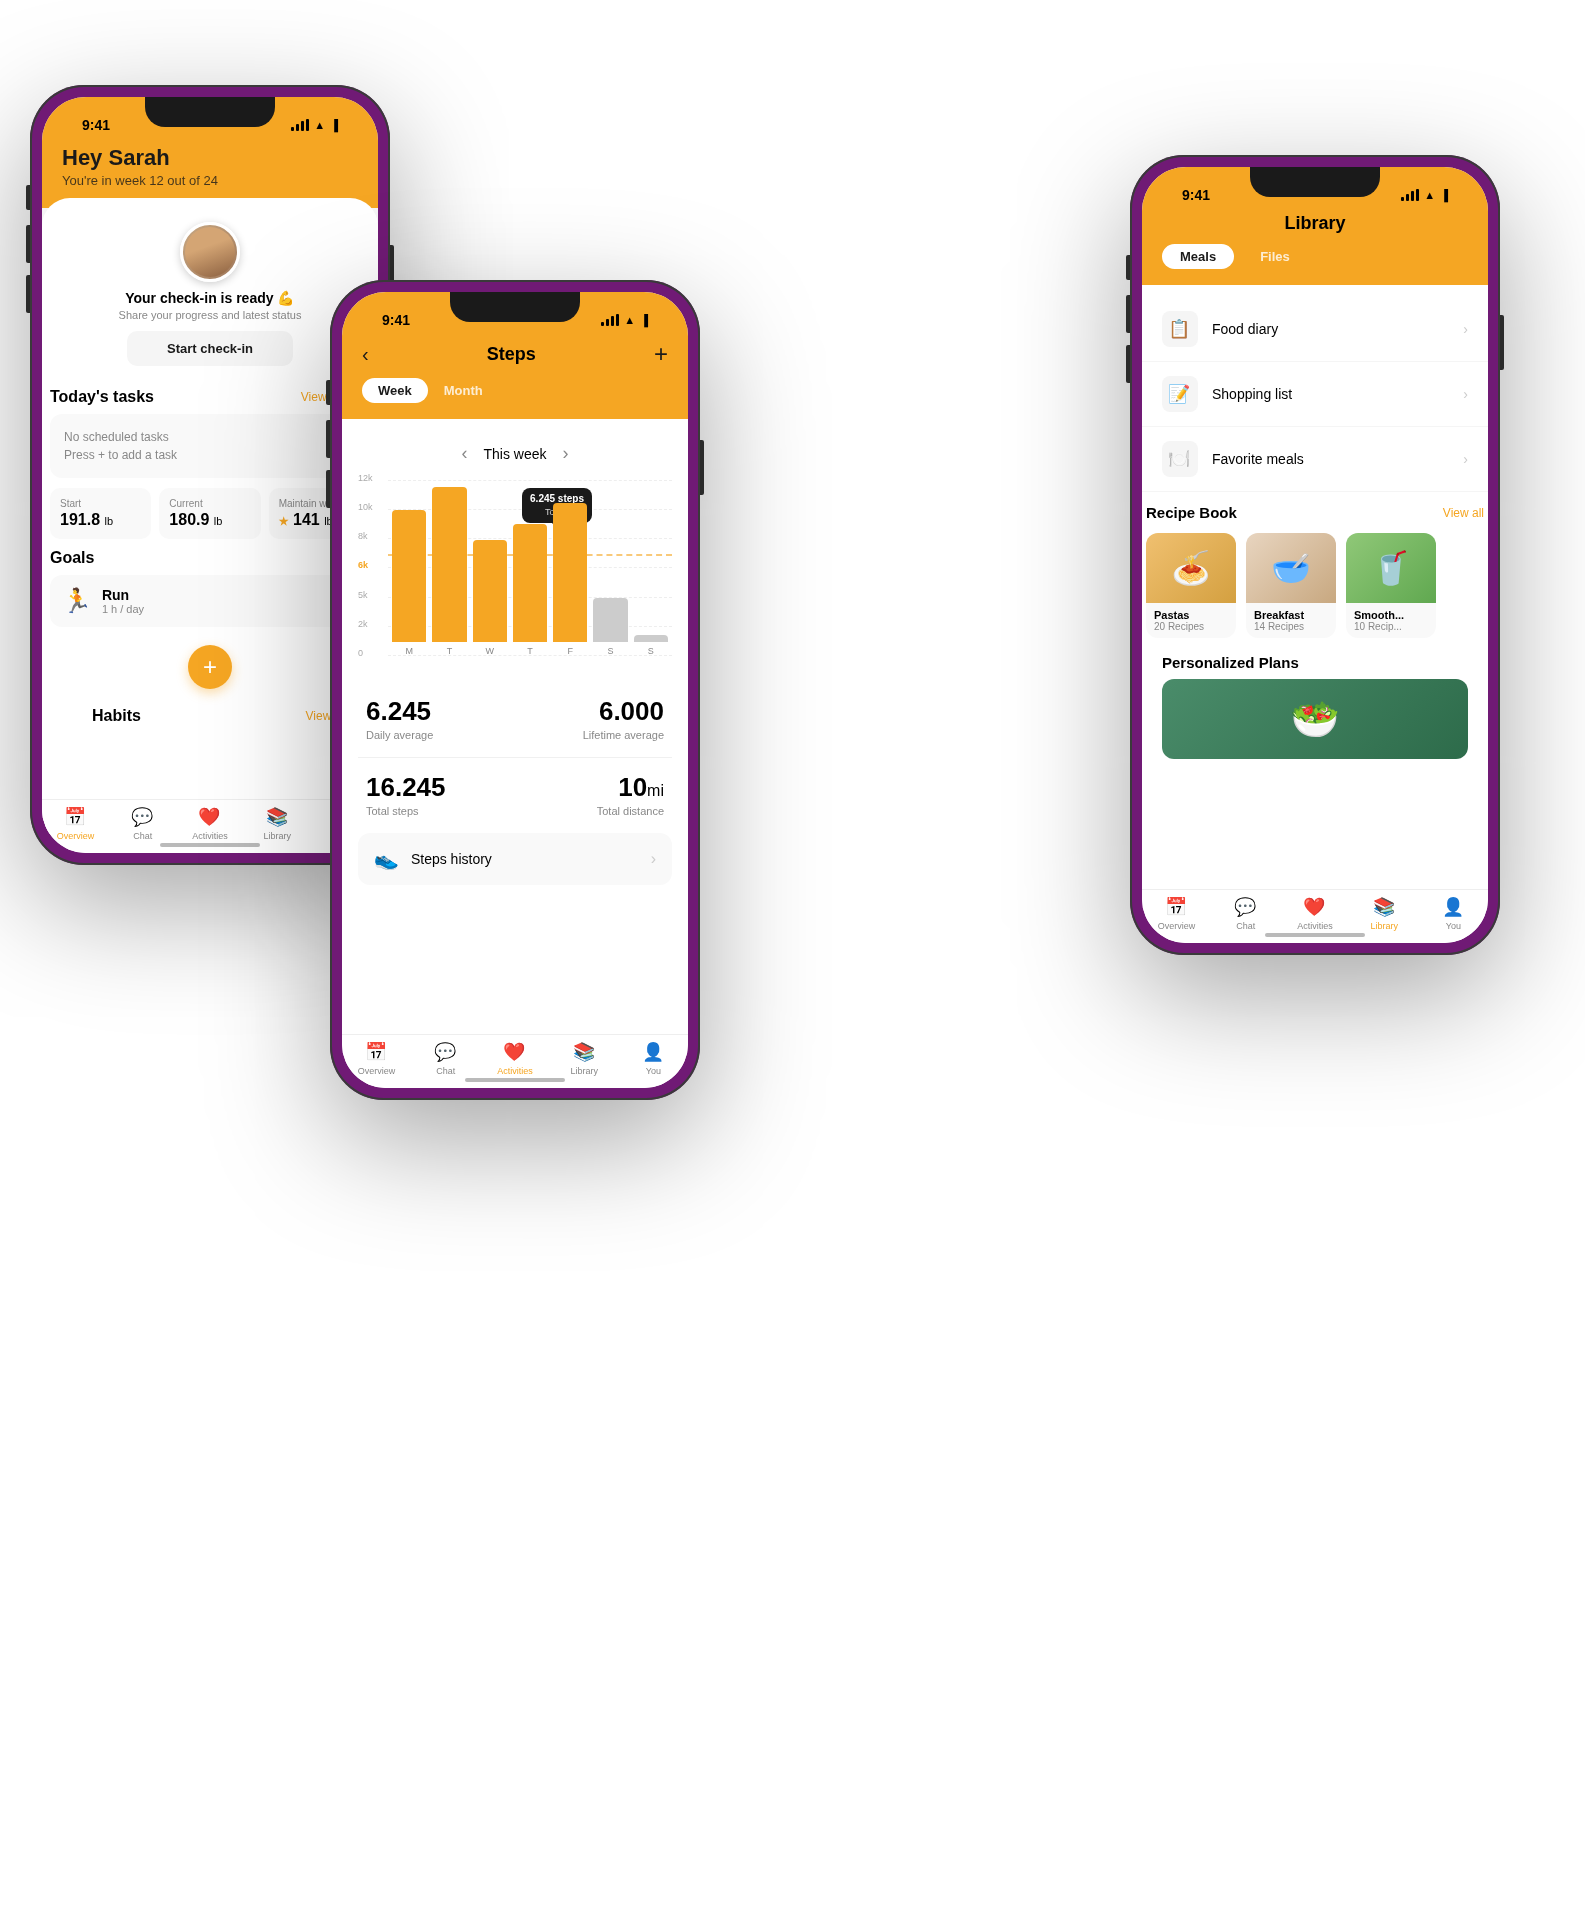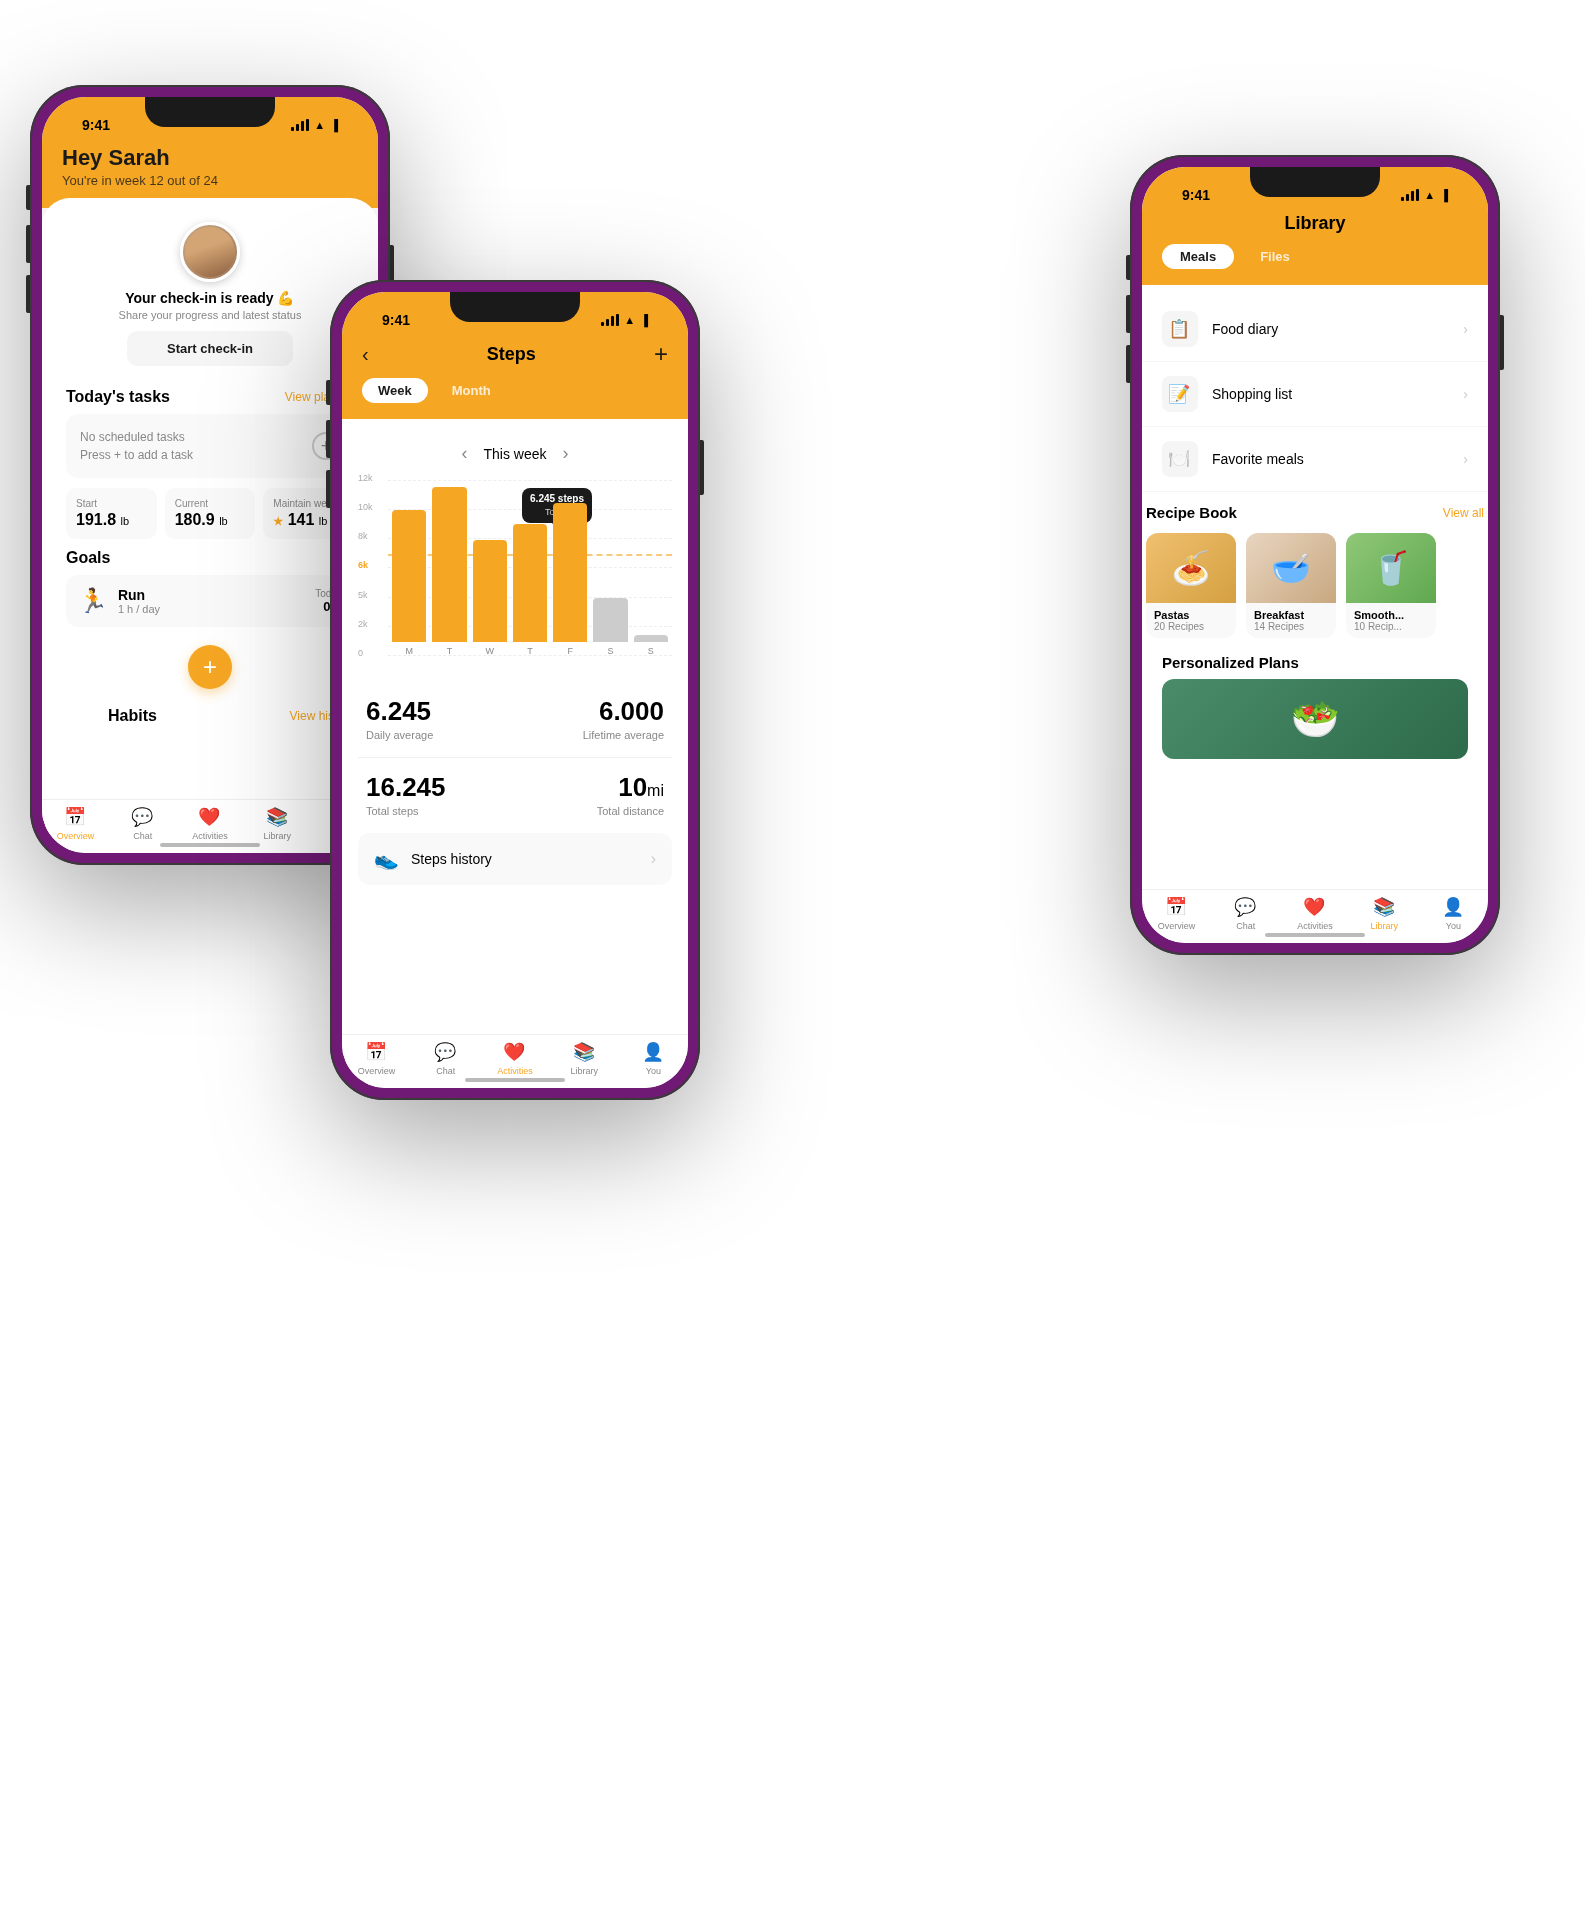--- a/index.html
+++ b/index.html
@@ -65,21 +65,21 @@
       background: #F5A623;
       padding: 8px 20px 20px;
     }
     .overview-greeting { font-size: 22px; font-weight: 700; color: #1a1a1a; margin-top: 8px; }
     .overview-subtext { font-size: 13px; color: #1a1a1a; opacity: 0.8; margin-top: 2px; }
 
     .overview-content {
       background: #fff;
       border-radius: 28px 28px 0 0;
       margin-top: -10px;
-      padding: 16px 24px;
+      padding: 16px 8px;
       height: calc(100% - 120px);
       overflow: hidden;
     }
 
     .avatar-section {
       display: flex;
       flex-direction: column;
       align-items: center;
       padding: 8px 0 12px;
     }
@@ -234,21 +234,20 @@
       justify-content: space-between;
       align-items: center;
       margin-top: 8px;
     }
     .steps-back { font-size: 20px; color: #1a1a1a; cursor: pointer; }
     .steps-title { font-size: 18px; font-weight: 700; }
     .steps-plus { font-size: 24px; color: #1a1a1a; cursor: pointer; }
 
     .steps-tabs {
       display: flex;
-      gap: 8px;
       margin-top: 10px;
     }
     .steps-tab {
       padding: 5px 16px;
       border-radius: 20px;
       font-size: 13px;
       font-weight: 600;
       cursor: pointer;
     }
     .steps-tab.active {

